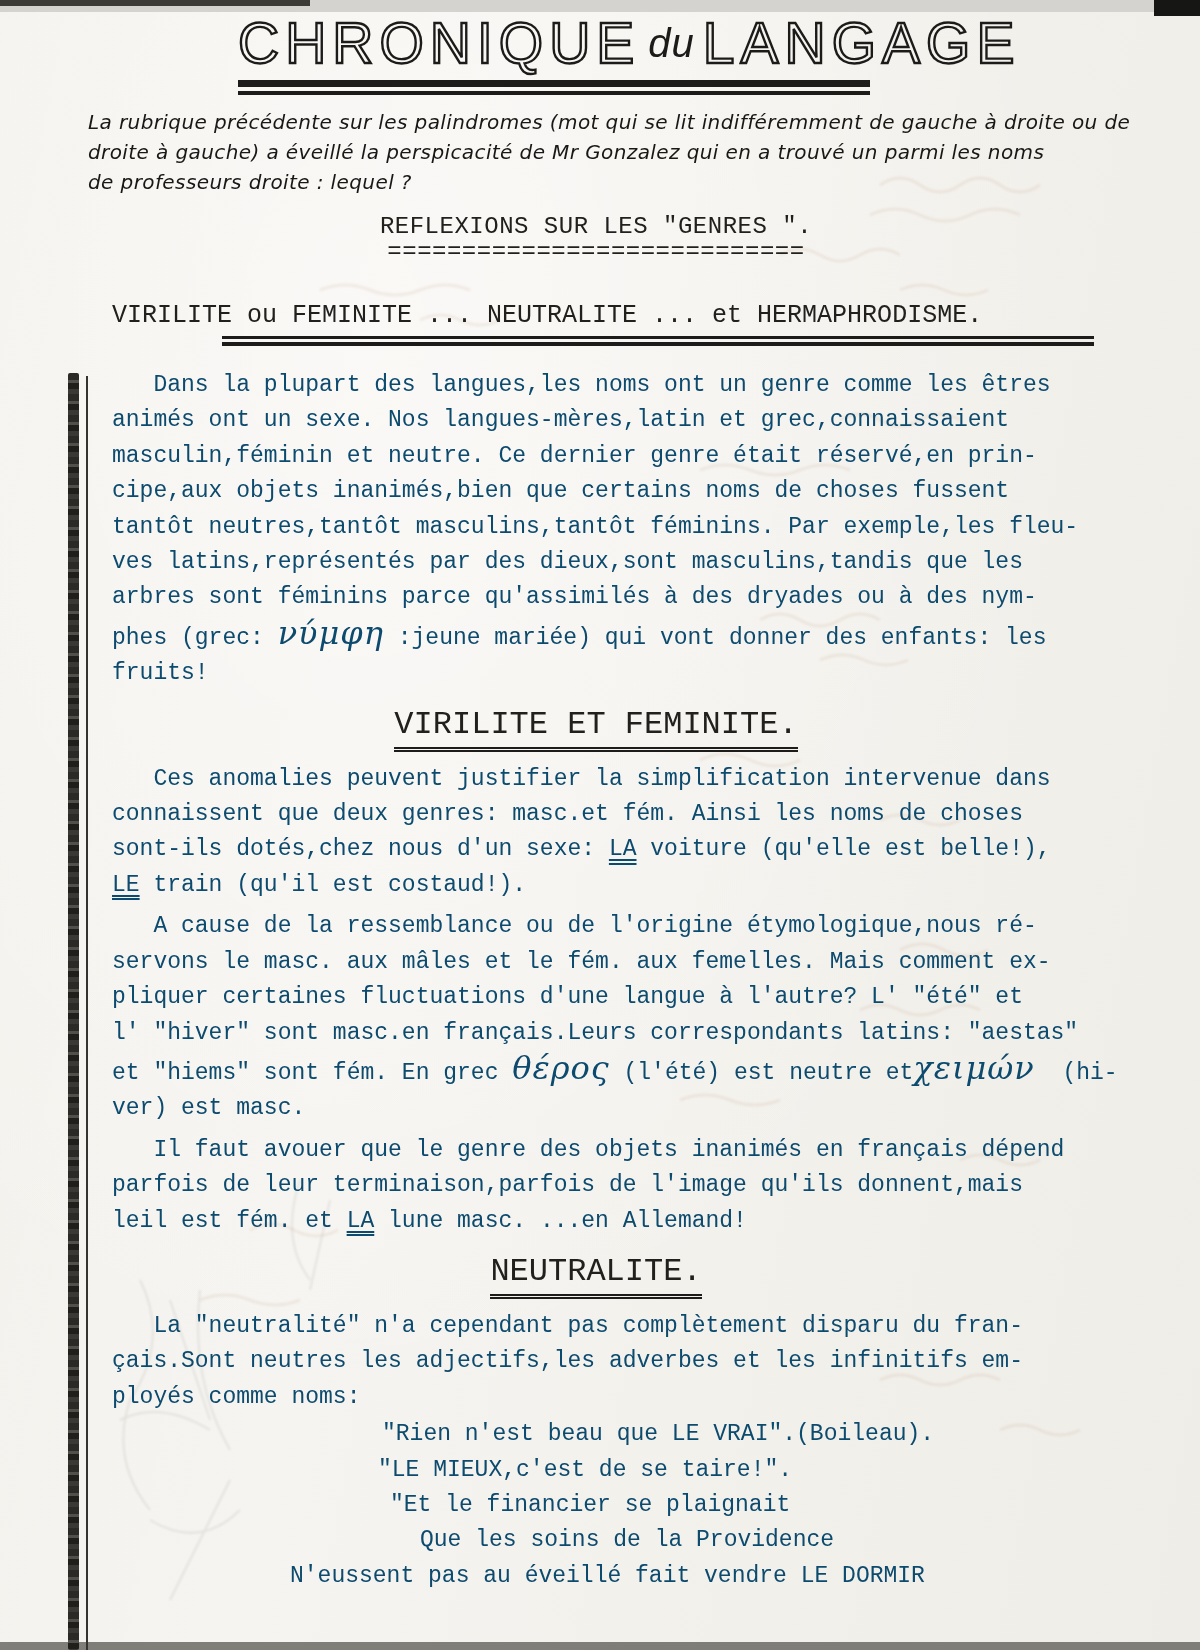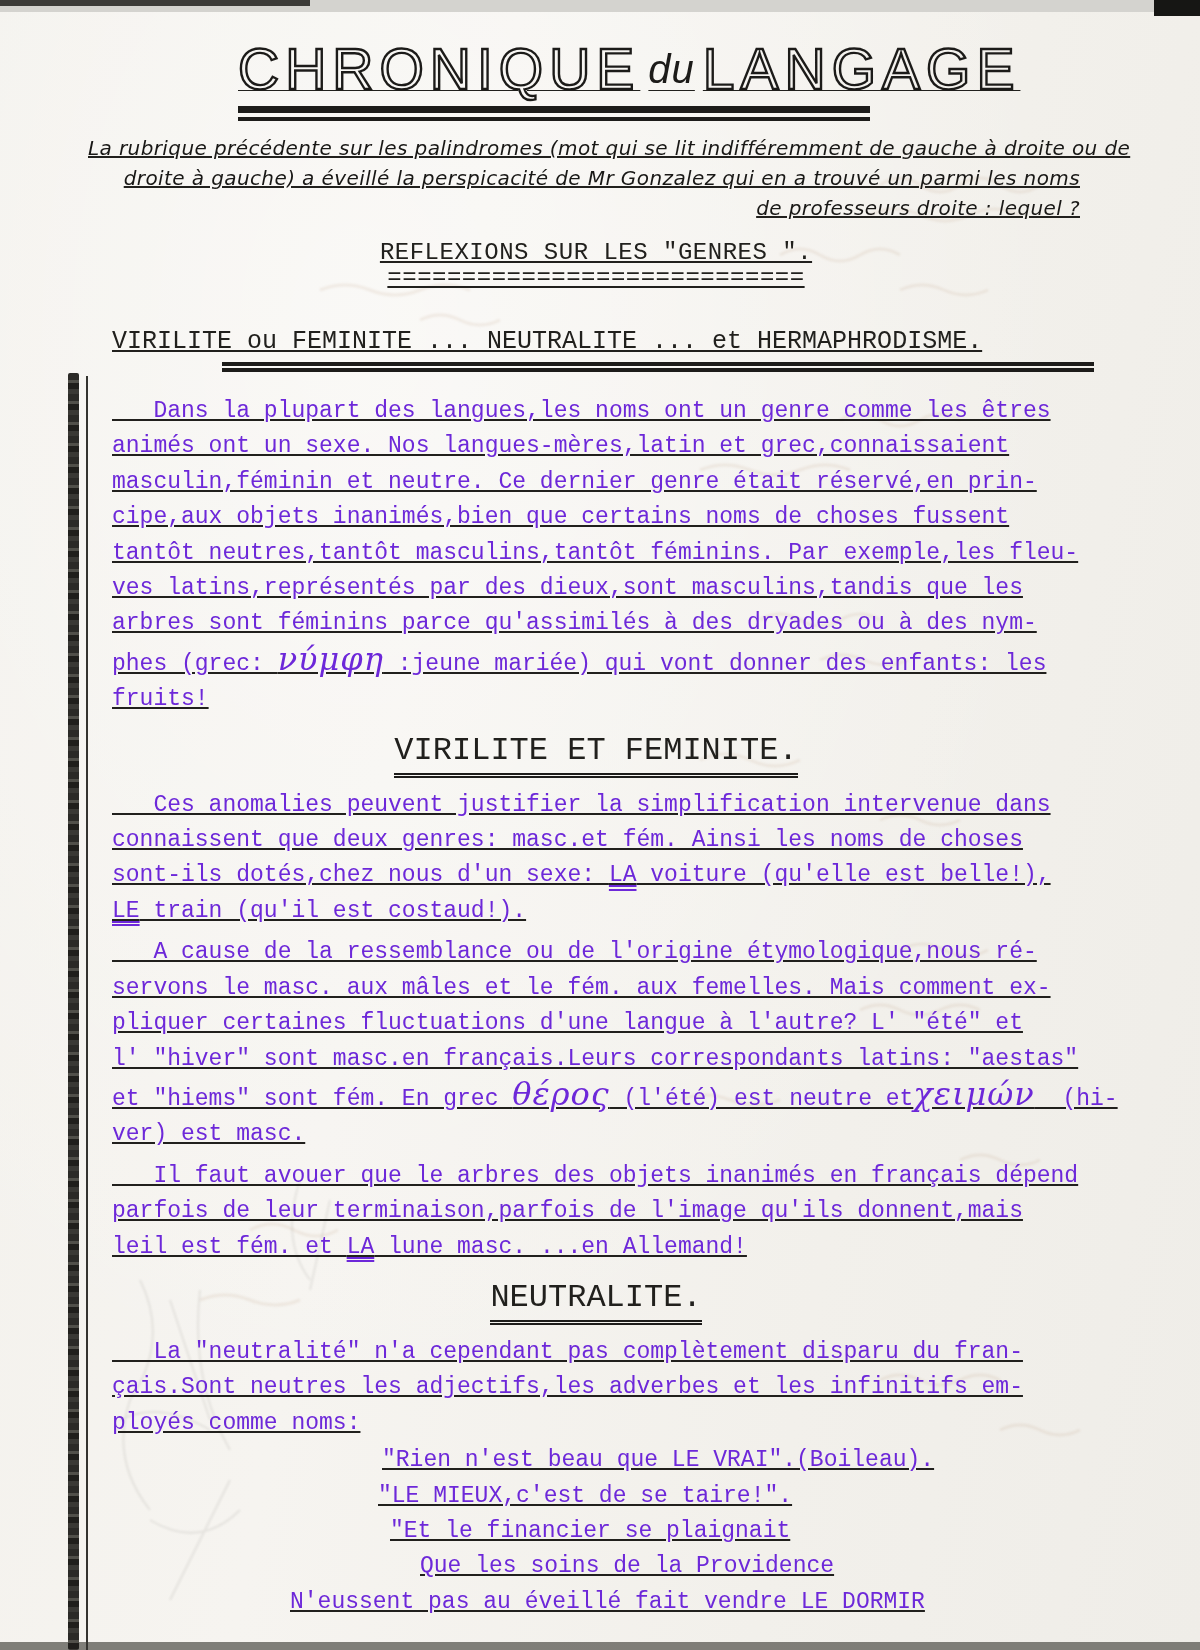--- a/index.html
+++ b/index.html
@@ -26,56 +26,56 @@
   .margin-rule-thick{
     position:absolute;left:68px;top:373px;bottom:0;width:11px;
     background:repeating-linear-gradient(to bottom,#2b2a27 0 7px,#51504a 7px 10px,#201f1c 10px 16px,#3a3935 16px 21px);
     border-radius:2px;
   }
   .margin-rule-thin{position:absolute;left:86px;top:376px;bottom:0;width:2px;background:#34332f;}
 
   
   .bleed{position:absolute;inset:0;pointer-events:none;}
 
-  .content{position:absolute;left:112px;top:36px;width:968px;text-decoration:underline;}
+  .content{position:absolute;left:112px;top:10px;width:968px;}
 
   
   .title-row{
     margin-left:126px;width:640px;text-align:center;white-space:nowrap;
     font-family:"Liberation Sans","DejaVu Sans",sans-serif;
     color:#1c1b19;
   }
   .title-main{font-size:57px;font-weight:700;letter-spacing:6px;}
   @supports (-webkit-text-stroke: 2px black){
     .title-main{color:rgba(0,0,0,0);-webkit-text-stroke:2.4px #1c1b19;font-weight:400;}
   }
   .title-script{font-size:40px;font-style:italic;font-weight:400;letter-spacing:1px;vertical-align:6px;padding:0 8px;}
   .title-underline{margin-left:126px;width:632px;height:15px;margin-top:4px;
     background:linear-gradient(#1d1c1a 0 7px,rgba(0,0,0,0) 7px 11px,#1d1c1a 11px 15px);}
 
   
   .intro{
     margin-top:12px;margin-left:-24px;
     font-family:"DejaVu Sans","Liberation Sans",sans-serif;
     font-style:italic;font-size:20px;line-height:30px;letter-spacing:.4px;
-    color:#191816;white-space:nowrap;text-align:right;
+    color:#191816;white-space:nowrap;
   }
 
   
   .h-reflexions{margin-top:16px;text-align:center;font-size:24px;letter-spacing:.5px;}
   .h-equals{text-align:center;font-size:24px;letter-spacing:.5px;margin-top:-2px;}
   .h-subtitle{margin-top:36px;font-size:25px;white-space:nowrap;letter-spacing:0;}
   .h-subtitle-rule{margin-left:110px;width:872px;height:10px;margin-top:6px;
     background:linear-gradient(#1d1c1a 0 3.5px,rgba(0,0,0,0) 3.5px 6.5px,#1d1c1a 6.5px 10px);}
 
   .section-head{margin:14px 0 10px 0;text-align:center;font-size:32px;}
   .section-head span{display:inline-block;border-bottom:5px double #1d1c1a;padding-bottom:4px;}
 
   
-  .typeblock{margin-top:22px;font-size:23px;line-height:35.4px;color:#6d28d9;}
+  .typeblock{margin-top:22px;font-size:23px;line-height:35.4px;color:#0c4a6e;}
   .tline{white-space:pre;}
   .u2{text-decoration:underline;text-decoration-style:double;text-underline-offset:4px;}
   .greek{font-family:"DejaVu Serif","Liberation Serif",serif;font-style:italic;font-size:32px;letter-spacing:1px;}
 
   .quote .tline:nth-child(1){padding-left:270px;}
   .quote .tline:nth-child(2){padding-left:266px;}
   .quote .tline:nth-child(3){padding-left:278px;}
   .quote .tline:nth-child(4){padding-left:308px;}
   .quote .tline:nth-child(5){padding-left:178px;}
 </style>
@@ -156,21 +156,21 @@
     </div>
   <div class="typeblock" style="margin-top:6px;">
       <div class="tline"><span>   A cause de la ressemblance ou de l'origine étymologique,nous ré-</span></div>
       <div class="tline"><span>servons le masc. aux mâles et le fém. aux femelles. Mais comment ex-</span></div>
       <div class="tline"><span>pliquer certaines fluctuations d'une langue à l'autre? L' "été" et</span></div>
       <div class="tline"><span>l' "hiver" sont masc.en français.Leurs correspondants latins: "aestas"</span></div>
       <div class="tline"><span>et "hiems" sont fém. En grec </span><span class="greek">θέρος</span><span> (l'été) est neutre et</span><span class="greek">χειμών</span><span>  (hi-</span></div>
       <div class="tline"><span>ver) est masc.</span></div>
     </div>
   <div class="typeblock" style="margin-top:6px;">
-      <div class="tline"><span>   Il faut avouer que le arbres des objets inanimés en français dépend</span></div>
+      <div class="tline"><span>   Il faut avouer que le genre des objets inanimés en français dépend</span></div>
       <div class="tline"><span>parfois de leur terminaison,parfois de l'image qu'ils donnent,mais</span></div>
       <div class="tline"><span>leil est fém. et </span><span class="u2">LA</span><span> lune masc. ...en Allemand!</span></div>
     </div>
 
   <div class="section-head"><span>NEUTRALITE.</span></div>
 
   <div class="typeblock" style="margin-top:4px;">
       <div class="tline"><span>   La "neutralité" n'a cependant pas complètement disparu du fran-</span></div>
       <div class="tline"><span>çais.Sont neutres les adjectifs,les adverbes et les infinitifs em-</span></div>
       <div class="tline"><span>ployés comme noms:</span></div>

